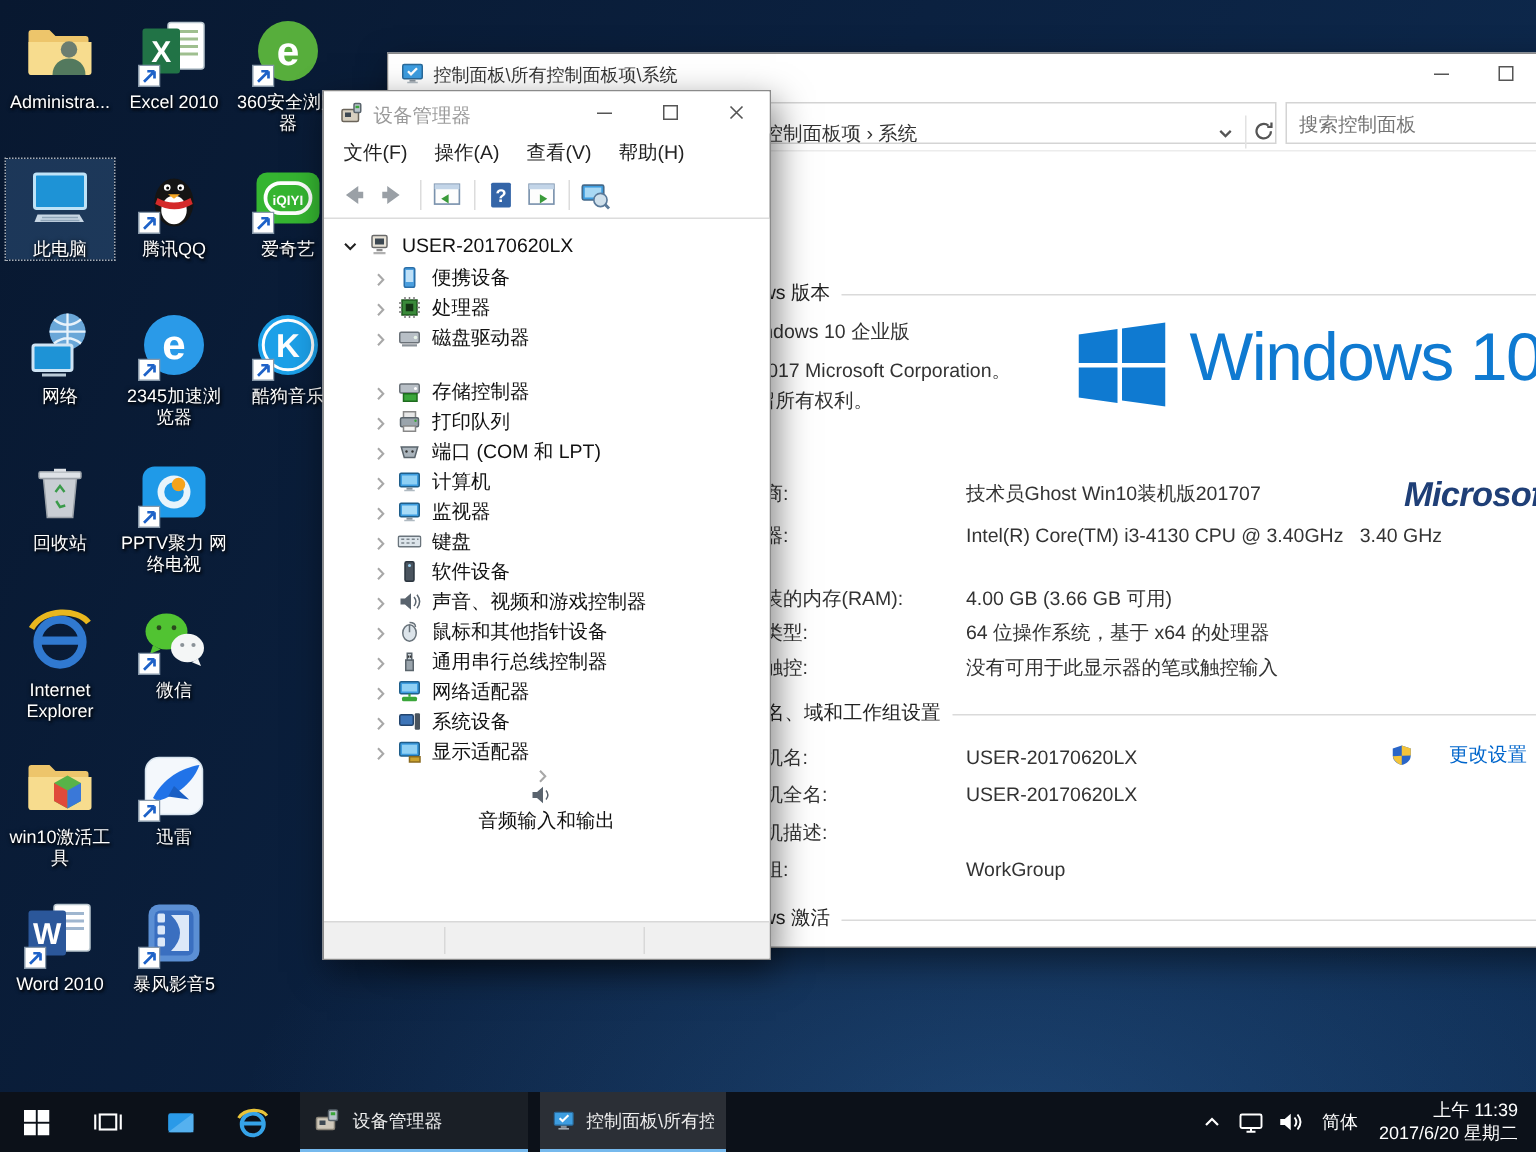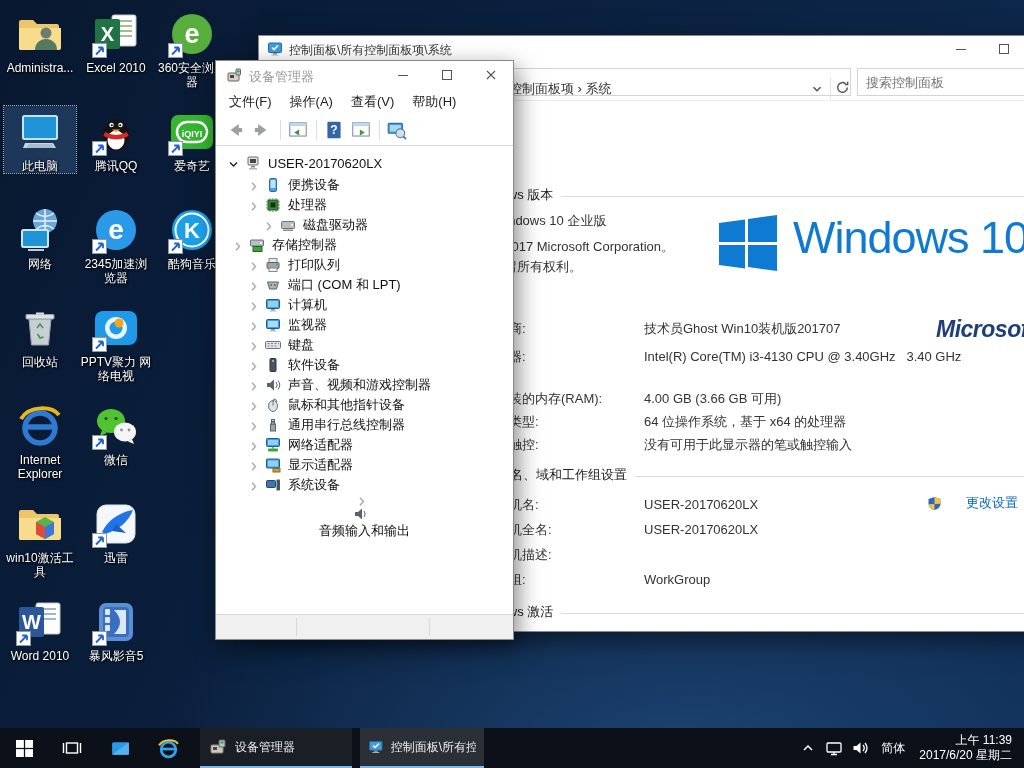--- a/index.html
+++ b/index.html
@@ -492,32 +492,32 @@
           <span class="chev"><svg viewBox="0 0 11 11" width="11" height="11">
               <path d="M4 1.8 L7.5 5.5 4 9.2" stroke="#a8a8a8" stroke-width="1.4" fill="none"></path>
             </svg></span>
           <span class="ticon16"><svg viewBox="0 0 16 16" width="16" height="16">
               <rect x="3" y="3" width="10" height="10" fill="#3a8a3a" stroke="#1e5b1e"></rect>
               <rect x="5.5" y="5.5" width="5" height="5" fill="#133313"></rect>
               <path d="M5 1 v2 M8 1 v2 M11 1 v2 M5 13 v2 M8 13 v2 M11 13 v2 M1 5 h2 M1 8 h2 M1 11 h2 M13 5 h2 M13 8 h2 M13 11 h2" stroke="#7a7a7a"></path>
             </svg></span>
           <span>处理器</span>
         </div>
-        <div class="trow" style="padding-left: 47px; align-items: center;">
+        <div class="trow" style="padding-left: 32px; align-items: center;">
           <span class="chev"><svg viewBox="0 0 11 11" width="11" height="11">
               <path d="M4 1.8 L7.5 5.5 4 9.2" stroke="#a8a8a8" stroke-width="1.4" fill="none"></path>
             </svg></span>
           <span class="ticon16"><svg viewBox="0 0 16 16" width="16" height="16">
               <rect x="1.5" y="4.5" width="13" height="7" rx="1" fill="#b8bfc6" stroke="#6a7178"></rect>
               <circle cx="12" cy="8" r="1.2" fill="#e8f4e8"></circle>
               <rect x="3" y="12.5" width="10" height="1.5" fill="#8a9198"></rect>
             </svg></span>
           <span>磁盘驱动器</span>
         </div>
-        <div class="trow" style="padding-left: 16px;">
+        <div class="trow" style="padding-left: 32px; margin-top: 16px;">
           <span class="chev"><svg viewBox="0 0 11 11" width="11" height="11">
               <path d="M4 1.8 L7.5 5.5 4 9.2" stroke="#a8a8a8" stroke-width="1.4" fill="none"></path>
             </svg></span>
           <span class="ticon16"><svg viewBox="0 0 16 16" width="16" height="16">
               <rect x="1.5" y="3" width="13" height="6" rx="1" fill="#b8bfc6" stroke="#6a7178"></rect>
               <circle cx="12" cy="6" r="1" fill="#fff"></circle>
               <rect x="4" y="9.5" width="9" height="5" fill="#3aa63a" stroke="#1e6b1e"></rect>
             </svg></span>
           <span>存储控制器</span>
         </div>
@@ -630,35 +630,35 @@
               <path d="M8 9.5 v2" stroke="#3aa63a" stroke-width="1.5"></path>
               <rect x="3" y="11.5" width="10" height="3" rx="1" fill="#3aa63a"></rect>
             </svg></span>
           <span>网络适配器</span>
         </div>
         <div class="trow" style="padding-left: 32px;">
           <span class="chev"><svg viewBox="0 0 11 11" width="11" height="11">
               <path d="M4 1.8 L7.5 5.5 4 9.2" stroke="#a8a8a8" stroke-width="1.4" fill="none"></path>
             </svg></span>
           <span class="ticon16"><svg viewBox="0 0 16 16" width="16" height="16">
+              <rect x="1.5" y="3.5" width="9" height="7" rx="1" fill="#3d75b8" stroke="#23456e"></rect>
+              <rect x="11.5" y="2.5" width="3.5" height="11" rx="0.8" fill="#4a545e"></rect>
+            </svg></span>
+          <span>系统设备</span>
+        </div>
+        <div class="trow" style="padding-left: 32px;">
+          <span class="chev"><svg viewBox="0 0 11 11" width="11" height="11">
+              <path d="M4 1.8 L7.5 5.5 4 9.2" stroke="#a8a8a8" stroke-width="1.4" fill="none"></path>
+            </svg></span>
+          <span class="ticon16"><svg viewBox="0 0 16 16" width="16" height="16">
               <rect x="1.5" y="2" width="13" height="9" rx="1" fill="#3d9de0" stroke="#1f5e8a"></rect>
               <rect x="3" y="3.5" width="10" height="6" fill="#8fd0f4"></rect>
               <rect x="8" y="11.5" width="7" height="3.5" fill="#caa22e" stroke="#8a6a1e"></rect>
             </svg></span>
           <span>显示适配器</span>
-        </div>
-        <div class="trow" style="padding-left: 32px;">
-          <span class="chev"><svg viewBox="0 0 11 11" width="11" height="11">
-              <path d="M4 1.8 L7.5 5.5 4 9.2" stroke="#a8a8a8" stroke-width="1.4" fill="none"></path>
-            </svg></span>
-          <span class="ticon16"><svg viewBox="0 0 16 16" width="16" height="16">
-              <rect x="1.5" y="3.5" width="9" height="7" rx="1" fill="#3d75b8" stroke="#23456e"></rect>
-              <rect x="11.5" y="2.5" width="3.5" height="11" rx="0.8" fill="#4a545e"></rect>
-            </svg></span>
-          <span>系统设备</span>
         </div>
         <div class="trow" style=" flex-direction: column;">
           <span class="chev"><svg viewBox="0 0 11 11" width="11" height="11">
               <path d="M4 1.8 L7.5 5.5 4 9.2" stroke="#a8a8a8" stroke-width="1.4" fill="none"></path>
             </svg></span>
           <span class="ticon16"><svg viewBox="0 0 16 16" width="16" height="16">
               <path d="M2 6 h3 l4-3.5 v11 L5 10 H2 z" fill="#5a646e"></path>
               <path d="M11 5 q2.5 3 0 6" stroke="#5a646e" fill="none"></path>
             </svg></span>
           <span>音频输入和输出</span>

